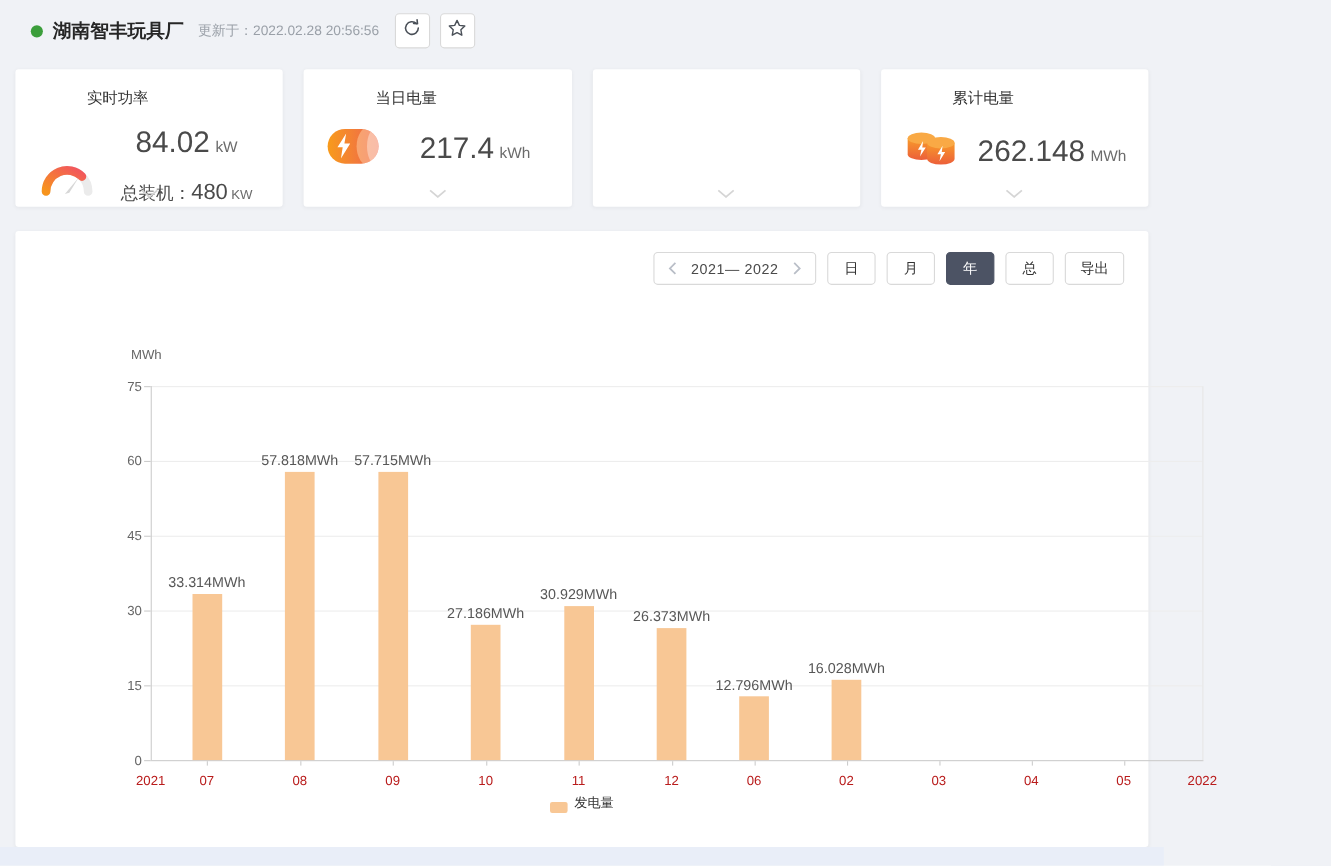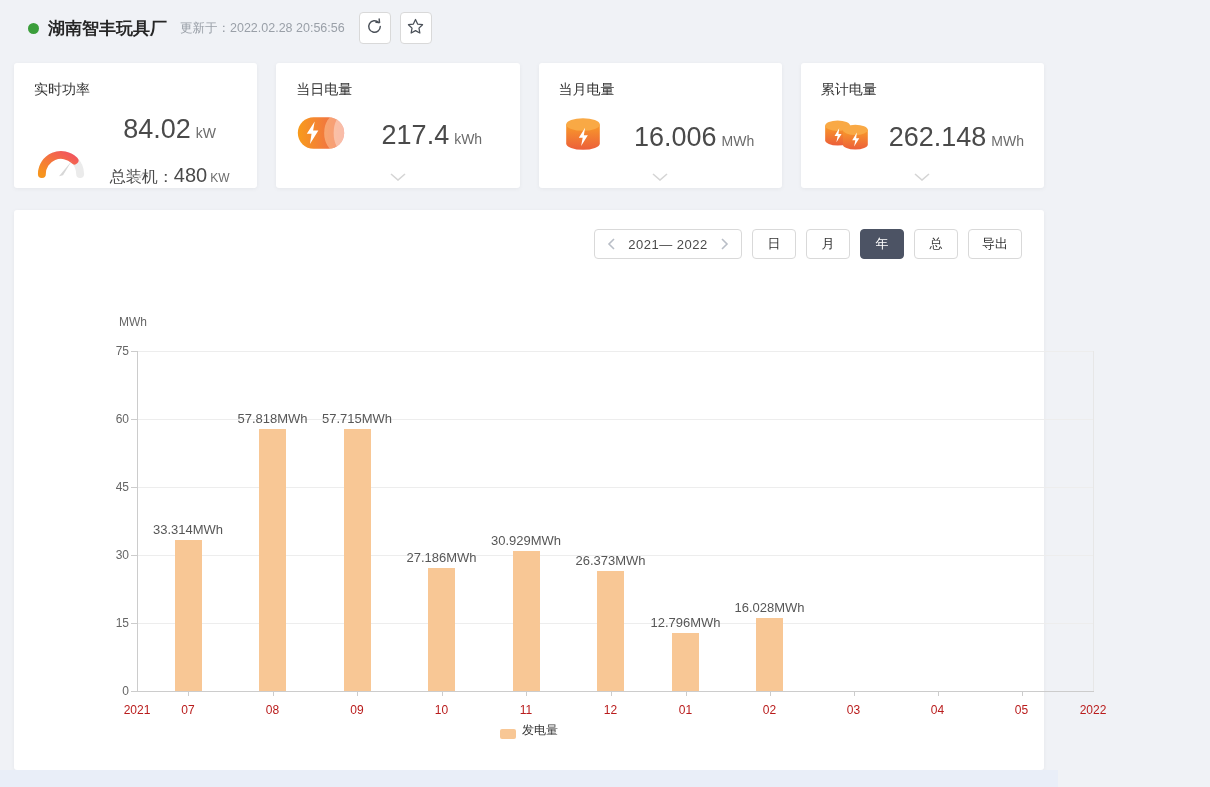--- a/index.html
+++ b/index.html
@@ -25,21 +25,21 @@
 
   
   .cards {
     display:grid; grid-template-columns:repeat(4,1fr); gap:19px;
     margin:7px 14px 0; height:125px;
   }
   .card {
     background:#fff; border-radius:3px; position:relative;
     box-shadow:0 1px 4px rgba(0,0,0,.05); padding:18px 14px 0 20px;
   }
-  .card-label { font-size:14px; color:#333; }
+  .card-label { font-size:14px; color:#333;margin-left:45px; }
   .card-body { display:flex; align-items:flex-end; margin-top:14px; }
   .card-icon { width:62px; flex:0 0 62px; display:flex; align-items:center; }
   .card-value-area { flex:1; text-align:center; line-height:1.25; }
   .big-val { font-size:27px; color:#4a4a4a; }
   .big-unit { font-size:14px; color:#6b6b6b; margin-left:5px; }
   .sub-line { font-size:16px; color:#4a4a4a; margin-top:16px; }
   .sub-val { font-size:20px; }
   .sub-unit { font-size:12px; color:#6b6b6b; margin-left:3px; }
   .card-chevron { position:absolute; left:50%; bottom:3px; transform:translateX(-50%); cursor:pointer; }
 
@@ -167,39 +167,20 @@
         </div>
       </div>
       <span class="card-chevron">
         <svg width="16" height="8" viewBox="0 0 16 8">
             <polyline points="1,1 8,7 15,1" fill="none" stroke="#d5d5d5" stroke-width="1.6"></polyline>
           </svg>
       </span>
     </div>
 
     <div class="card">
-      <div class="card-label">当月电量</div>
-      <div class="card-body">
-        <div class="card-icon">
-          <svg width="48" height="42" viewBox="0 0 44 40">
-            <defs>
-              <linearGradient id="cylGrad" x1="0" y1="0" x2="0" y2="1">
-                <stop offset="0" stop-color="#f89a2a"></stop>
-                  <stop offset="1" stop-color="#ec5f3a"></stop>
-              </linearGradient>
-            </defs>
-            <path d="M6 11 v18 a16 6 0 0 0 32 0 v-18 Z" fill="url(#cylGrad)"></path>
-            <ellipse cx="22" cy="11" rx="16" ry="6" fill="#f9a945"></ellipse>
-            <polygon points="24,14 18,23.5 21.7,23.5 20.2,31.5 26.6,21.2 22.8,21.2" fill="#ffffff"></polygon>
-          </svg>
-        </div>
-        <div class="card-value-area">
-          <span class="big-val">16.006</span><span class="big-unit">MWh</span>
-        </div>
-      </div>
       <span class="card-chevron">
         <svg width="16" height="8" viewBox="0 0 16 8">
             <polyline points="1,1 8,7 15,1" fill="none" stroke="#d5d5d5" stroke-width="1.6"></polyline>
           </svg>
       </span>
     </div>
 
     <div class="card">
       <div class="card-label">累计电量</div>
       <div class="card-body">
@@ -286,21 +267,21 @@
         <div class="xtick-mark" style="left: 839.5px; top: 482px;"></div>
         <div class="xtick-mark" style="left: 923.5px; top: 482px;"></div>
         <div class="xtick-mark" style="left: 1007.5px; top: 482px;"></div>
         <div class="x-tick-label" style="left: 123px; top: 493px;">2021</div>
         <div class="x-tick-label" style="left: 174px; top: 493px;">07</div>
         <div class="x-tick-label" style="left: 258.5px; top: 493px;">08</div>
         <div class="x-tick-label" style="left: 343px; top: 493px;">09</div>
         <div class="x-tick-label" style="left: 427.5px; top: 493px;">10</div>
         <div class="x-tick-label" style="left: 512px; top: 493px;">11</div>
         <div class="x-tick-label" style="left: 596.5px; top: 493px;">12</div>
-        <div class="x-tick-label" style="left: 671.5px; top: 493px;">01</div>
+        <div class="x-tick-label" style="left: 671.5px; top: 493px;">06</div>
         <div class="x-tick-label" style="left: 755.5px; top: 493px;">02</div>
         <div class="x-tick-label" style="left: 839.5px; top: 493px;">03</div>
         <div class="x-tick-label" style="left: 923.5px; top: 493px;">04</div>
         <div class="x-tick-label" style="left: 1007.5px; top: 493px;">05</div>
         <div class="x-tick-label" style="left: 1079px; top: 493px;">2022</div>
         <div class="bar" style="left: 160.5px; top: 329.977px; width: 27px; height: 151.023px; background: rgb(248, 199, 149);"></div>
         <div class="bar-value-label" style="left: 174px; top: 311.977px;">33.314MWh</div>
         <div class="bar" style="left: 245px; top: 218.892px; width: 27px; height: 262.108px; background: rgb(248, 199, 149);"></div>
         <div class="bar-value-label" style="left: 258.5px; top: 200.892px;">57.818MWh</div>
         <div class="bar" style="left: 329.5px; top: 219.359px; width: 27px; height: 261.641px; background: rgb(248, 199, 149);"></div>

